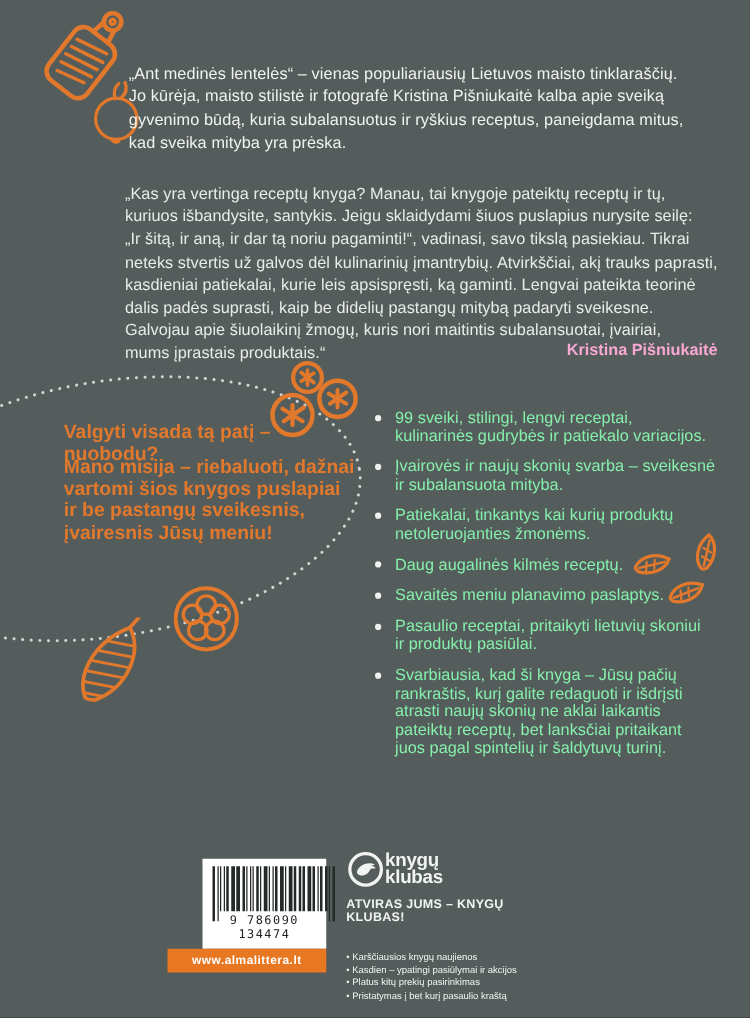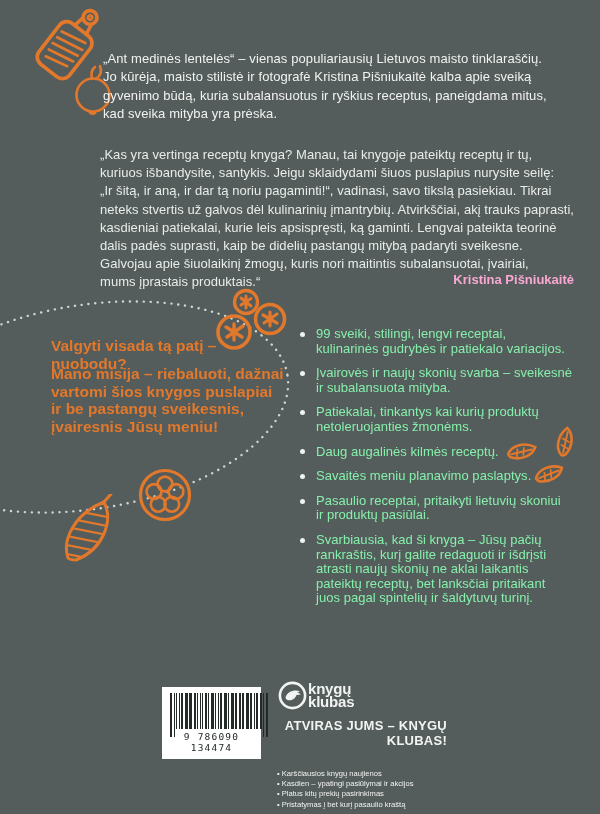--- a/index.html
+++ b/index.html
@@ -57,21 +57,21 @@
   }
   .bc-url {
     background:#e87722; color:#ffffff; text-align:center;
     font-size:9.5px; font-weight:bold; line-height:19px; letter-spacing:.4px;
   }
 
   .pub { position:absolute; left:277px; top:680px; color:#f2f4f2; width:170px; }
   .pub-logo { display:flex; align-items:flex-start; }
   .pub-logo-text { margin-left:0; margin-top:3px; font-weight:bold; font-size:15px; line-height:12.5px; letter-spacing:-.2px; }
   .pub-logo-text span { display:block; }
-  .pub-head { font-size:13px; font-weight:bold; margin-top:7px; letter-spacing:.25px;text-align:right; }
+  .pub-head { font-size:10px; font-weight:bold; margin-top:7px; letter-spacing:.25px; }
   .pub-list { font-size:7.6px; line-height:10.2px; margin-top:21px; }
   .pub-url { font-size:7.6px; font-weight:bold; margin-top:18px; }
 </style>
 </head>
 <body>
 
 <div class="canvas">
 
   <svg class="deco" style="left:0;top:0" width="600" height="814" viewBox="0 0 600 814">
     <ellipse cx="88" cy="407" rx="202" ry="102" transform="rotate(-9 88 407)" fill="none" stroke="#dde2df" stroke-width="2.4" stroke-dasharray="0.1 6.8" stroke-linecap="round" opacity="0.9"></ellipse>
@@ -241,20 +241,21 @@
           <div class="bar" style="width: 3px;"></div>
           <div class="bar" style="width: 2px;"></div>
           <div class="bar" style="width: 1px;"></div>
           <div class="bar" style="width: 2px;"></div>
           <div class="bar" style="width: 2px;"></div>
           <div class="bar guard" style="width: 1px;"></div>
           <div class="bar guard" style="width: 2px;"></div>
         </div>
       <div class="bc-num">9 786090 134474</div>
     </div>
+    <div class="bc-url">www.almalittera.lt</div>
   </div>
 
   <div class="pub">
     <div class="pub-logo">
       <svg width="31" height="31" viewBox="0 0 31 31">
         <circle cx="15.5" cy="15.5" r="12.6" fill="none" stroke="#f2f4f2" stroke-width="2.6"></circle>
         <path d="M8.5,17.5 C10,11.5 18,9 23,11.5 L20,12.6 C22,12.9 23,13.6 23.6,14.6 L19.5,14.9 C18,19 13.8,21.4 10.4,19.9 C9.2,19.3 8.6,18.5 8.5,17.5 Z" fill="#f2f4f2"></path>
       </svg>
       <div class="pub-logo-text">
         <span>knygų</span>

